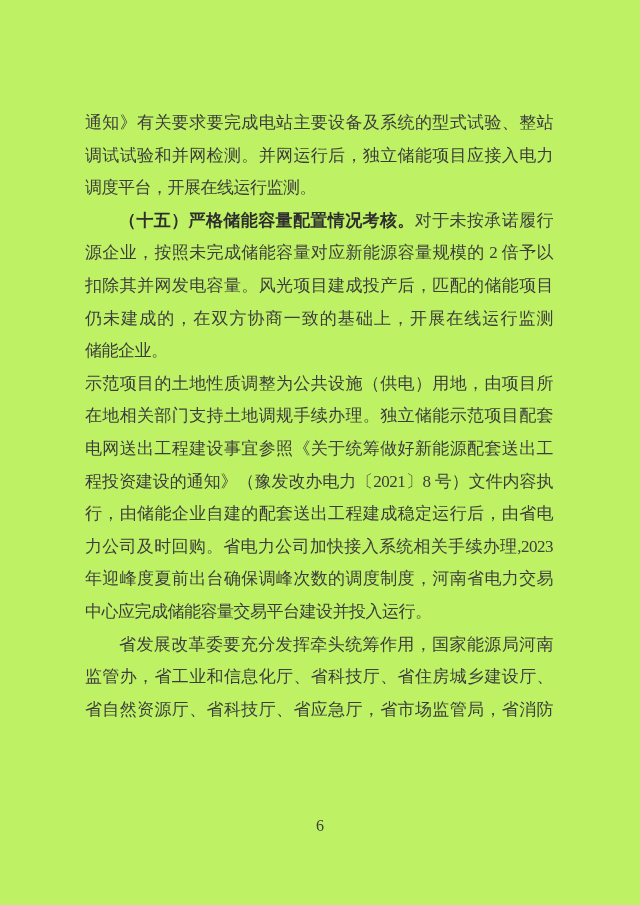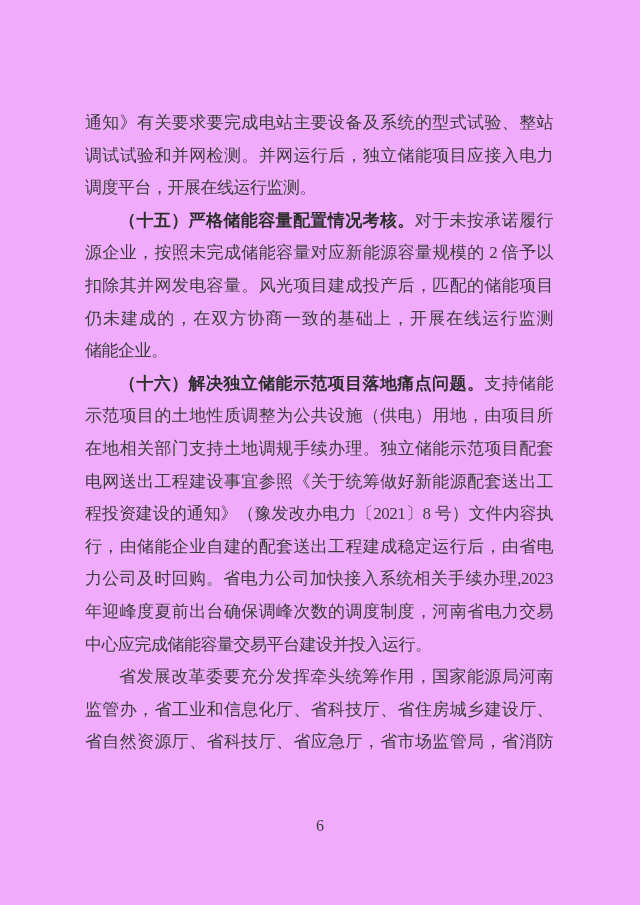--- a/index.html
+++ b/index.html
@@ -10,21 +10,21 @@
     width: 640px;
     height: 905px;
     background: #ffffff;
     font-family: "Liberation Serif", serif;
     overflow: hidden;
   }
   .page {
     position: relative;
     width: 640px;
     height: 905px;
-    background: #f0abfc;
+    background: #bef264;
   }
   .doc-body {
     position: absolute;
     left: 85px;
     top: 107px;
     width: 468px;
   }
   .line {
     height: 32.6px;
     line-height: 32.6px;
@@ -62,21 +62,20 @@
 <div class="page">
   <div class="doc-body">
       <div class="line j"><span class="seg">通知》有关要求要完成电站主要设备及系统的型式试验、整站</span></div>
       <div class="line j"><span class="seg">调试试验和并网检测。并网运行后，独立储能项目应接入电力</span></div>
       <div class="line"><span class="seg">调度平台，开展在线运行监测。</span></div>
       <div class="line j ind"><span class="seg hd">（十五）严格储能容量配置情况考核。</span><span class="seg">对于未按承诺履行</span></div>
       <div class="line j"><span class="seg">源企业，按照未完成储能容量对应新能源容量规模的 2 倍予以</span></div>
       <div class="line j"><span class="seg">扣除其并网发电容量。风光项目建成投产后，匹配的储能项目</span></div>
       <div class="line j"><span class="seg">仍未建成的，在双方协商一致的基础上，开展在线运行监测</span></div>
       <div class="line"><span class="seg">储能企业。</span></div>
-      <div class="line j ind"><span class="seg hd">（十六）解决独立储能示范项目落地痛点问题。</span><span class="seg">支持储能</span></div>
       <div class="line j"><span class="seg">示范项目的土地性质调整为公共设施（供电）用地，由项目所</span></div>
       <div class="line j"><span class="seg">在地相关部门支持土地调规手续办理。独立储能示范项目配套</span></div>
       <div class="line j"><span class="seg">电网送出工程建设事宜参照《关于统筹做好新能源配套送出工</span></div>
       <div class="line j"><span class="seg">程投资建设的通知》（豫发改办电力〔2021〕8 号）文件内容执</span></div>
       <div class="line j"><span class="seg">行，由储能企业自建的配套送出工程建成稳定运行后，由省电</span></div>
       <div class="line j"><span class="seg">力公司及时回购。省电力公司加快接入系统相关手续办理,2023</span></div>
       <div class="line j"><span class="seg">年迎峰度夏前出台确保调峰次数的调度制度，河南省电力交易</span></div>
       <div class="line"><span class="seg">中心应完成储能容量交易平台建设并投入运行。</span></div>
       <div class="line j ind"><span class="seg">省发展改革委要充分发挥牵头统筹作用，国家能源局河南</span></div>
       <div class="line j"><span class="seg">监管办，省工业和信息化厅、省科技厅、省住房城乡建设厅、</span></div>

